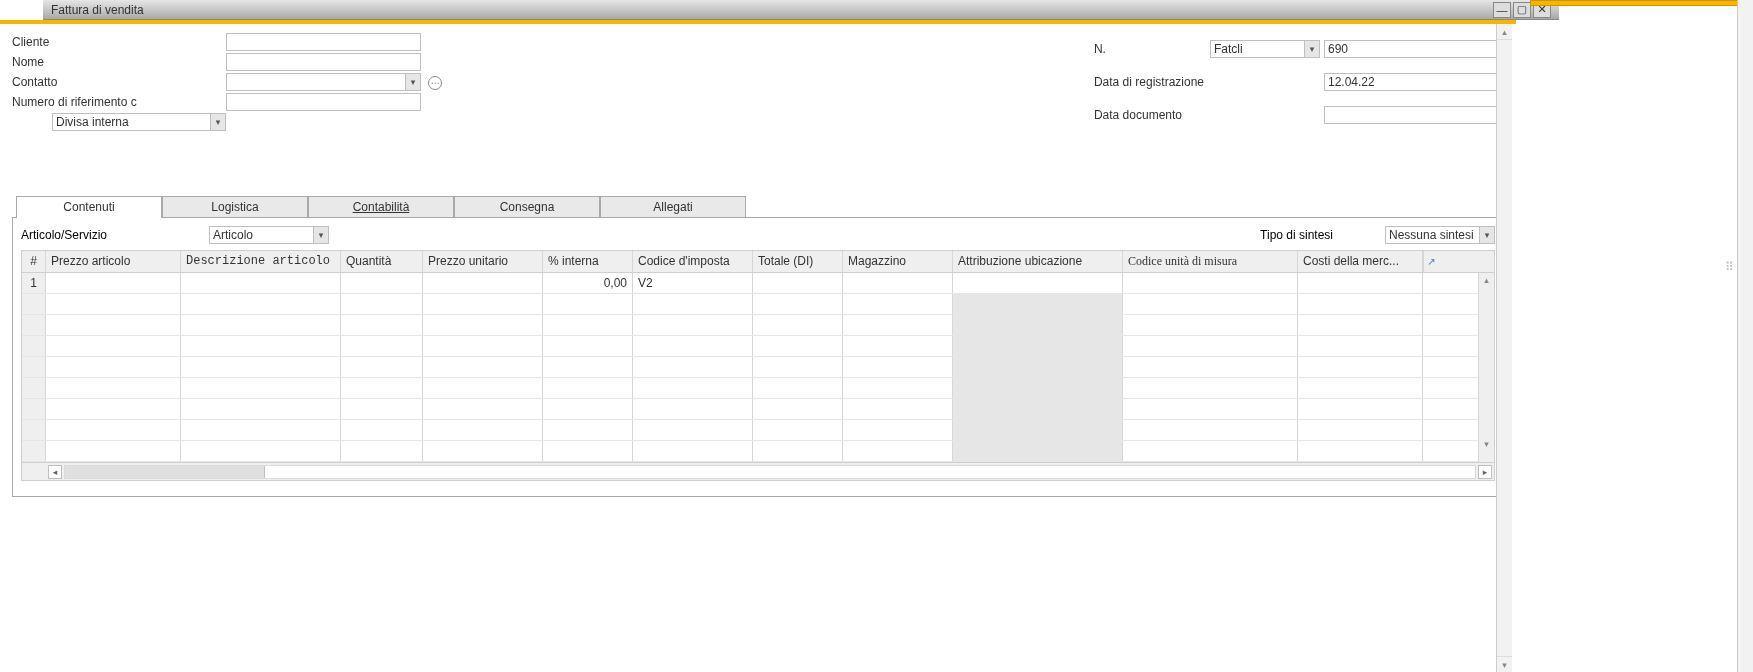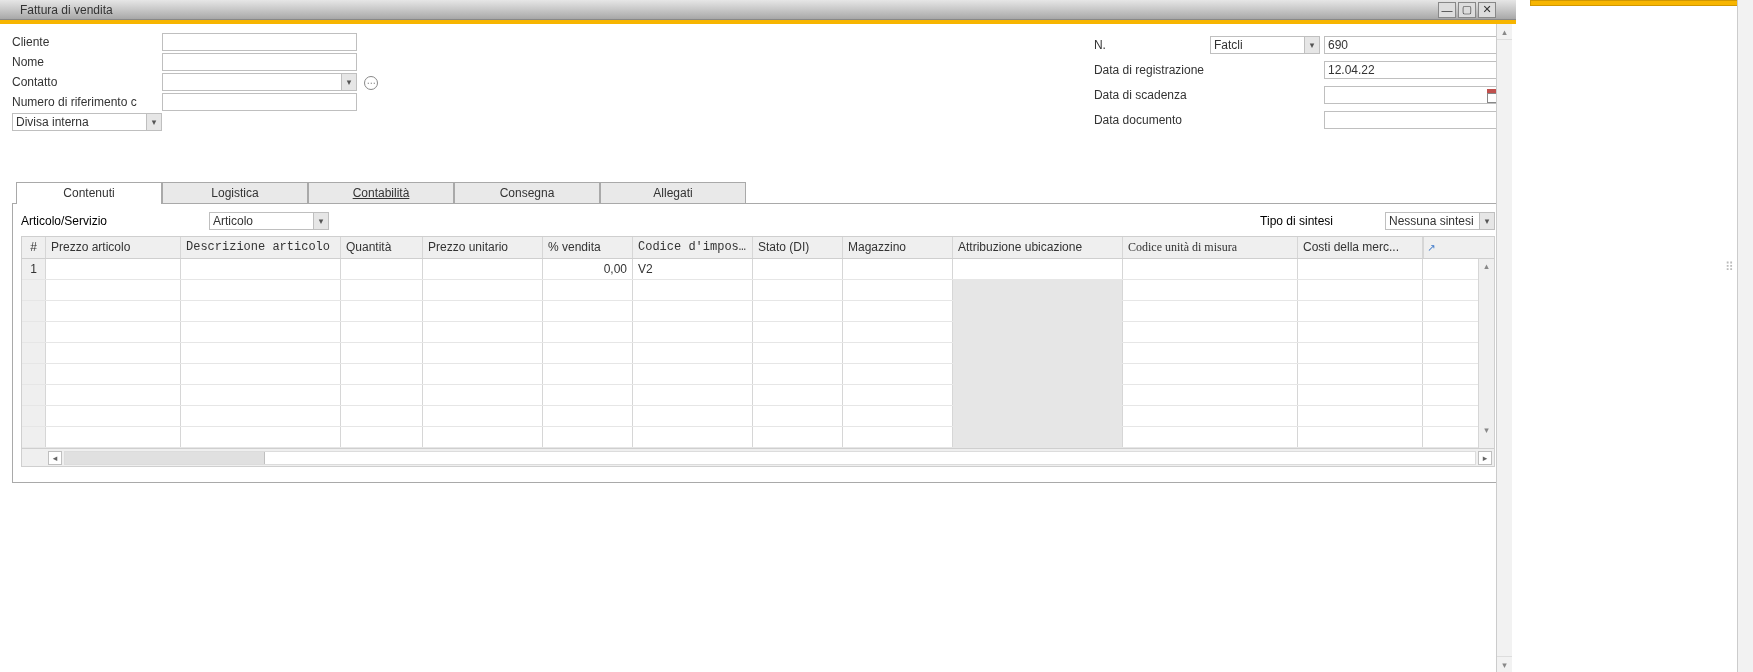--- a/index.html
+++ b/index.html
@@ -3,22 +3,23 @@
 <meta charset="utf-8">
 <style>
   * { box-sizing: border-box; margin: 0; padding: 0; font-family: Tahoma, Arial, sans-serif; font-size: 12px; }
   body { background: #fff; width: 1753px; height: 672px; overflow: hidden; position: relative; }
 
   
   .titlebar {
     height: 20px;
     background: linear-gradient(to bottom, #e6e6e6 0%, #c8c8c8 50%, #a8a8a8 100%);
     border-bottom: 1px solid #888;
-    display: flex; align-items: center; padding: 0 20px;
+    display: flex; align-items: center; padding: 0 8px;
     width: 1516px;
+    margin-left: 43px;
   }
   .titlebar-title { flex: 1; color: #333; }
   .titlebar-btn {
     width: 18px; height: 16px; border: 1px solid #888; background: #ddd;
     margin-left: 2px; display: flex; align-items: center; justify-content: center;
     font-size: 11px; color: #333; cursor: pointer;
   }
 
   .orange-strip { height: 4px; background: #f7b500; width: 1516px; }
 
@@ -33,21 +34,21 @@
   .form-field2 { display:table-cell; padding:1px 0 1px 4px; vertical-align:middle;}
 
   input.textbox, select.combo {
     border:1px solid #bfbfbf; background:#fff; height:18px; padding:0 3px;
     font-size:12px; color:#333;
   }
   .yellow-input { background:#fff7cc; }
   .w-195 { width:195px; }
   .w-110 { width:110px; }
   .w-180 { width:180px; }
-  .w-150 { width:150px; }
+  .w-150 { width:174px;margin-left:40px; }
 
   .combo-wrap { position:relative; display:inline-block; }
   .combo-wrap select { appearance:none; -webkit-appearance:none; padding-right:16px;}
   .combo-arrow {
     position:absolute; right:1px; top:1px; width:15px; height:16px;
     background:#e6e6e6; border-left:1px solid #bfbfbf; display:flex;
     align-items:center; justify-content:center; pointer-events:none; font-size:9px; color:#555;
   }
   .info-icon {
     display:inline-flex; width:14px; height:14px; border:1px solid #888; border-radius:50%;
@@ -60,21 +61,21 @@
   }
   .cal-rel { position:relative; display:inline-block;}
   .cal-icon::before {
     content:""; position:absolute; top:0; left:0; right:0; height:4px; background:#c0504d;
   }
   .cal-icon::after {
     content:""; position:absolute; top:4px; left:0; right:0; bottom:0; background:#fff; border:1px solid #888;
   }
 
   
-  .tabs { margin-top:50px; }
+  .tabs { margin-top:64px; }
   .tab-row { display:flex; align-items:flex-end; padding-left:4px;}
   .tab {
     border:1px solid #a9a9a9; border-bottom:none; background:#e9e9e9;
     padding:3px 0; width:146px; text-align:center; cursor:pointer;
     margin-right:0px; color:#333;
   }
   .tab.underline { text-decoration:underline; }
   .tab.active { background:#fff; position:relative; }
   .tab.active::after { content:""; position:absolute; left:0; right:0; bottom:-1px; height:1px; background:#fff; }
   .tab-panel { border:1px solid #a9a9a9; padding:8px; min-height:280px; background:#fff;}
@@ -181,30 +182,20 @@
             <select class="combo w-110"><option>Fatcli</option></select>
             <span class="combo-arrow">▾</span>
           </span>
         </div>
         <div class="form-field2"><input class="textbox w-180" value="690" style=""></div>
       </div>
       <div class="form-row">
         <div class="form-label">Data di registrazione</div>
         <div class="form-field"></div>
         <div class="form-field2"><input class="textbox w-180" value="12.04.22" style=""></div>
-      </div>
-      <div class="form-row">
-        <div class="form-label">Data di scadenza</div>
-        <div class="form-field"></div>
-        <div class="form-field2">
-          <span class="cal-rel">
-            <input class="textbox w-180 yellow-input" value="" style="">
-            <span class="cal-icon"></span>
-          </span>
-        </div>
       </div>
       <div class="form-row">
         <div class="form-label">Data documento</div>
         <div class="form-field"></div>
         <div class="form-field2"><input class="textbox w-180" value="" style=""></div>
       </div>
     </div>
   </div>
 
   <div class="tabs">
@@ -236,23 +227,23 @@
         </div>
       </div>
 
       <div class="grid">
         <div class="grid-header">
           <div class="cell rownum" style="width:24px;">#</div>
           <div class="cell" style="width:135px;">Prezzo articolo</div>
           <div class="cell" style="width:160px;font-family:Liberation Mono, monospace;">Descrizione articolo</div>
           <div class="cell" style="width:82px;">Quantità</div>
           <div class="cell" style="width:120px;">Prezzo unitario</div>
-          <div class="cell" style="width:90px;">% vendita</div>
-          <div class="cell" style="width:120px;font-family:Liberation Mono, monospace;">Codice d'imposta</div>
-          <div class="cell" style="width:90px;">Stato (DI)</div>
+          <div class="cell" style="width:90px;">% interna</div>
+          <div class="cell" style="width:120px;">Codice d'imposta</div>
+          <div class="cell" style="width:90px;">Totale (DI)</div>
           <div class="cell" style="width:110px;">Magazzino</div>
           <div class="cell" style="width:170px;">Attribuzione ubicazione</div>
           <div class="cell" style="width:175px;font-family:Liberation Serif, serif;">Codice unità di misura</div>
           <div class="cell" style="width:125px;">Costi della merc...</div>
           <div class="popup-icon">↗</div>
         </div>
         <div style="display:flex;">
           <div class="grid-body" style="flex:1;">
             <div class="grid-row">
               <div class="cell rownum" style="width:24px;">1</div>

